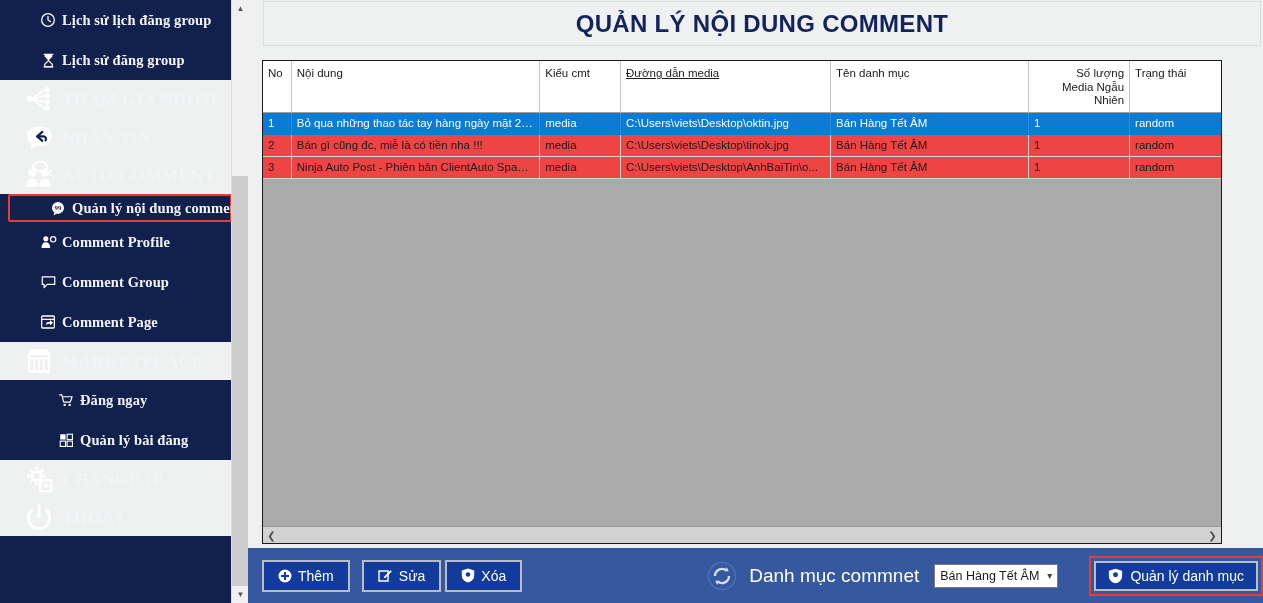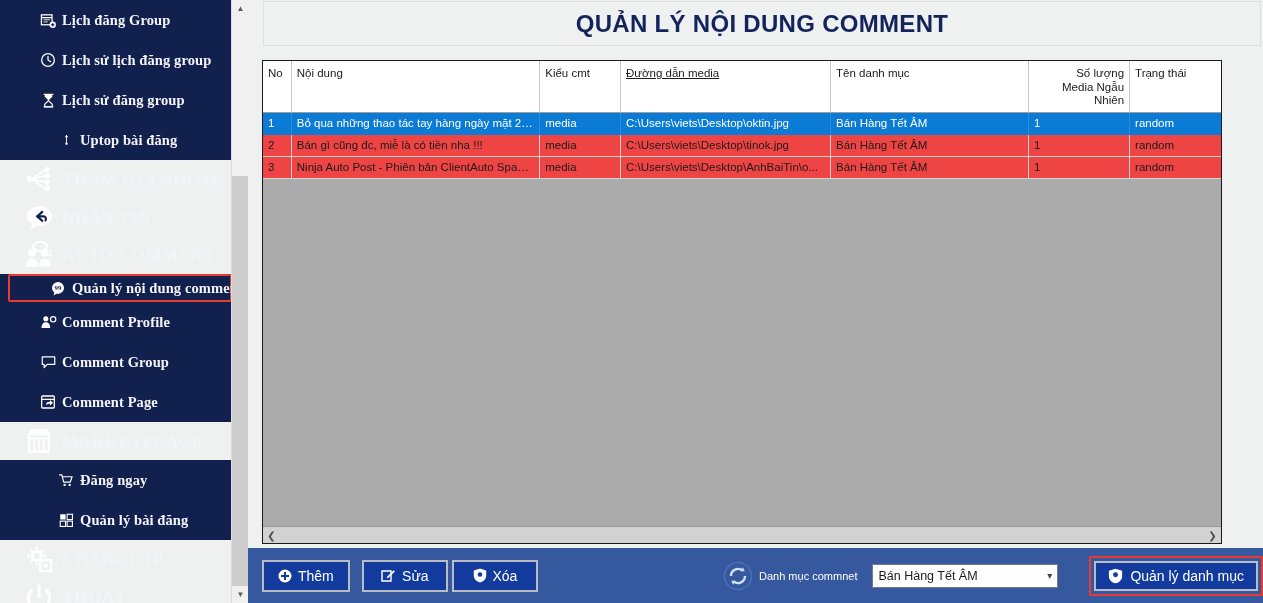--- a/index.html
+++ b/index.html
@@ -213,22 +213,22 @@
   .b-xoa  { width: 88px; margin-left: 4px; }
 
   .refresh-wrap {
     margin-left: 185px;
     display: inline-flex;
     align-items: center;
     cursor: pointer;
   }
   .lbl-danhmuc {
     color: #ffffff;
-    font-size: 11px;
-    margin-left: 6px;
+    font-size: 19px;
+    margin-left: 12px;
     white-space: nowrap;
   }
   .select-box {
     margin-left: 15px;
     width: 192px; height: 24px;
     background: #ffffff;
     border: 1px solid #7b7b7b;
     display: flex;
     align-items: center;
     justify-content: space-between;
@@ -262,60 +262,36 @@
 </style>
 </head>
 <body>
 
 <div class="app">
 
   <div class="sidebar">
     <ul class="nav-list" id="nav-list">
         <li class="nav-item sub ind-1">
           <span class="ico">
-            <svg width="17" height="17" viewBox="0 0 24 24">
-              <rect x="2" y="4" width="15" height="14" fill="none" stroke="#fff" stroke-width="1.8"></rect>
-              <line x1="2" y1="8" x2="17" y2="8" stroke="#fff" stroke-width="1.8"></line>
-              <line x1="5" y1="11" x2="14" y2="11" stroke="#fff" stroke-width="1.2"></line>
-              <line x1="5" y1="14" x2="11" y2="14" stroke="#fff" stroke-width="1.2"></line>
-              <circle cx="18" cy="18" r="4.5" fill="#fff"></circle>
-              <rect x="17.2" y="15.6" width="1.6" height="4.8" fill="#12204d"></rect>
-              <rect x="15.6" y="17.2" width="4.8" height="1.6" fill="#12204d"></rect>
-            </svg>
-          </span>
-          <span class="lbl">Lịch đăng Group</span>
-        </li>
-        <li class="nav-item sub ind-1">
-          <span class="ico">
             <svg width="16" height="16" viewBox="0 0 24 24">
               <circle cx="12" cy="12" r="9.5" fill="none" stroke="#fff" stroke-width="1.9"></circle>
               <path d="M12 6.5 V12 L16 14.5" fill="none" stroke="#fff" stroke-width="1.9" stroke-linecap="round"></path>
             </svg>
           </span>
           <span class="lbl">Lịch sử lịch đăng group</span>
         </li>
         <li class="nav-item sub ind-1">
           <span class="ico">
             <svg width="15" height="17" viewBox="0 0 24 24">
               <path d="M5 2 H19 M5 22 H19" stroke="#fff" stroke-width="2" stroke-linecap="round"></path>
               <path d="M6 2 L6 6 L12 12 L18 6 L18 2 Z" fill="#fff"></path>
               <path d="M6 22 L6 18 L12 12 L18 18 L18 22 Z" fill="none" stroke="#fff" stroke-width="1.8"></path>
             </svg>
           </span>
           <span class="lbl">Lịch sử đăng group</span>
-        </li>
-        <li class="nav-item sub ind-2">
-          <span class="ico">
-            <svg width="11" height="16" viewBox="0 0 24 24">
-              <path d="M12 2 L12 18" stroke="#fff" stroke-width="2" stroke-linecap="round"></path>
-              <path d="M12 1 L16 6 H8 Z" fill="#fff"></path>
-              <circle cx="12" cy="20" r="2.6" fill="#fff"></circle>
-            </svg>
-          </span>
-          <span class="lbl">Uptop bài đăng</span>
         </li>
         <li class="nav-item main">
           <span class="ico">
             <svg width="30" height="28" viewBox="0 0 24 24">
               <circle cx="4" cy="12" r="2.6" fill="#fff"></circle>
               <circle cx="19" cy="4" r="2.2" fill="#fff"></circle>
               <circle cx="19" cy="9.3" r="2.2" fill="#fff"></circle>
               <circle cx="19" cy="14.7" r="2.2" fill="#fff"></circle>
               <circle cx="19" cy="20" r="2.2" fill="#fff"></circle>
               <path d="M6 12 L17 4 M6 12 L17 9.3 M6 12 L17 14.7 M6 12 L17 20" stroke="#fff" stroke-width="1.5" fill="none"></path>

